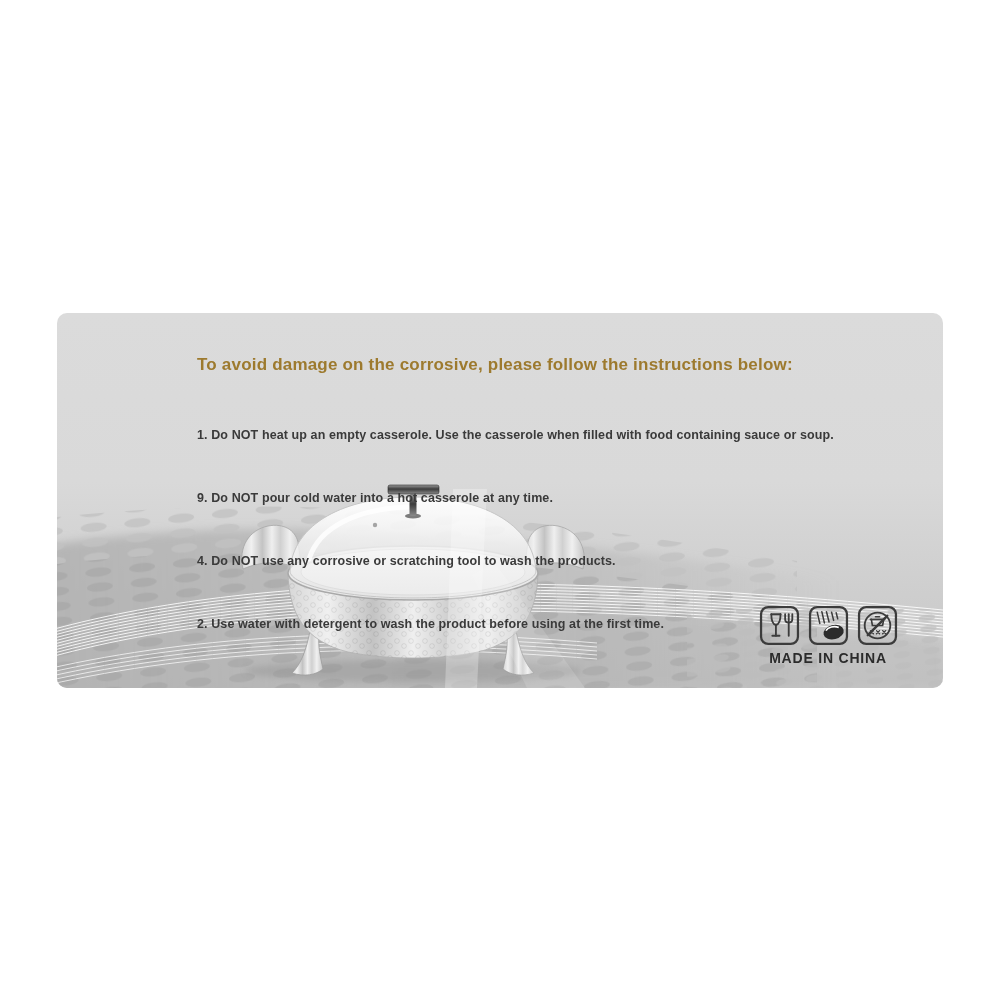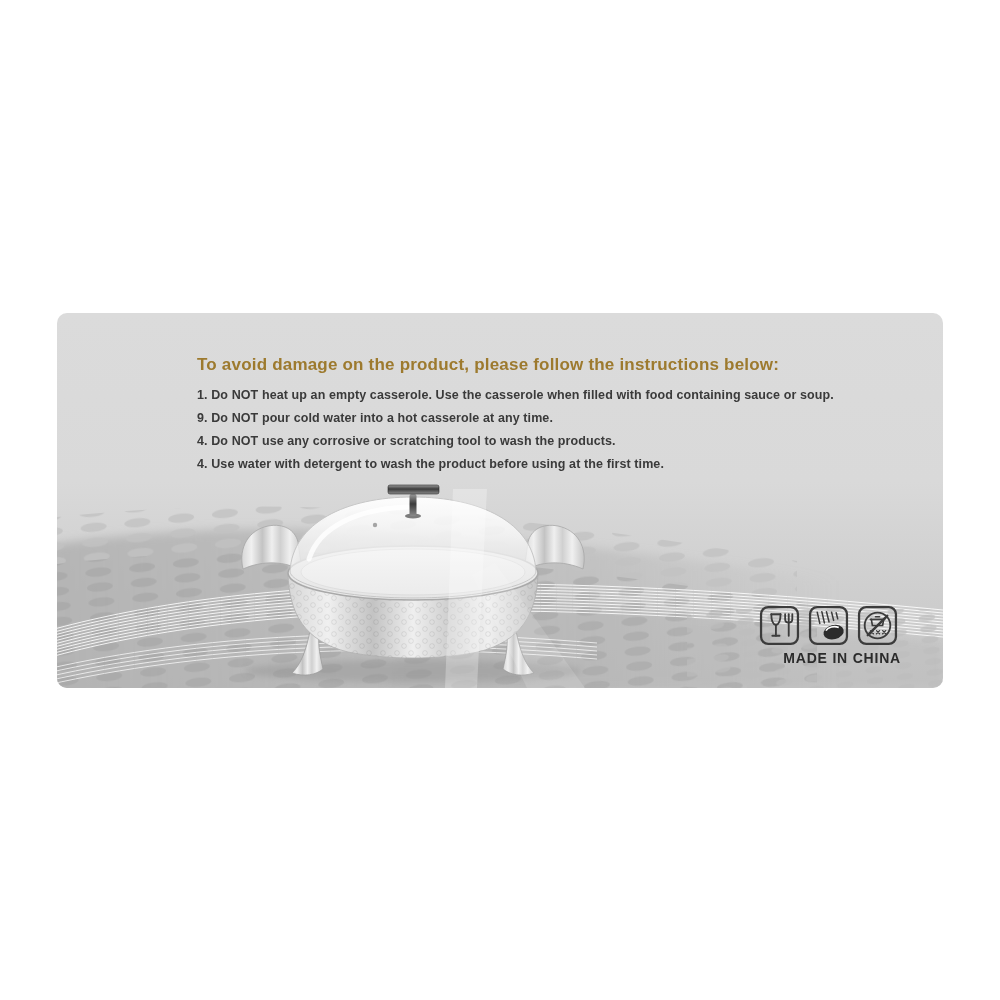--- a/index.html
+++ b/index.html
@@ -15,23 +15,23 @@
   }
   .deco{position:absolute;inset:0;width:886px;height:375px;}
   .text-layer{position:absolute;inset:0;}
   .heading{
     position:absolute;left:140px;top:42px;width:660px;
     font-size:17px;font-weight:bold;color:#9d7a2e;letter-spacing:.2px;
   }
   .instructions{position:absolute;left:140px;top:71px;width:680px;}
   .instructions .line{
     height:23px;line-height:23px;font-size:12.5px;font-weight:bold;
-    color:#3a3a3a;letter-spacing:.1px;white-space:nowrap;
-  }
-  .cert{position:absolute;left:698px;top:292px;width:146px;text-align:right;}
+    color:#3a3a3a;letter-spacing:.1px;white-space:nowrap;margin-top:40px;
+  }
+  .cert{position:absolute;left:698px;top:292px;width:146px;text-align:center;}
   .cert .icon-row{display:flex;justify-content:center;gap:8px;}
   .cert .icon{width:41px;height:41px;}
   .made-in{
     margin-top:4px;font-size:14px;font-weight:bold;color:#2b2b2b;
     letter-spacing:.8px;white-space:nowrap;
   }
 </style>
 </head>
 <body>
 
@@ -137,26 +137,26 @@
       <ellipse cx="356" cy="203" rx="8" ry="2.6" fill="#7c7c7c"></ellipse>
       <rect x="352.5" y="181" width="7" height="22" rx="2" fill="url(#knob)"></rect>
       <rect x="331" y="172" width="51" height="9" rx="2" fill="url(#knob)" stroke="#2e2e2e" stroke-width=".6"></rect>
 
       <polygon points="396,176 430,176 420,375 388,375" fill="#ffffff" opacity=".28"></polygon>
       <polygon points="438,250 528,375 470,375 415,262" fill="#ffffff" opacity=".14"></polygon>
     </g>
   </svg>
 
   <div class="text-layer">
-    <div class="heading">To avoid damage on the product, please follow the instructions below:</div>
+    <div class="heading">To avoid damage on the corrosive, please follow the instructions below:</div>
     <div class="instructions">
       <div class="line">1. Do NOT heat up an empty casserole. Use the casserole when filled with food containing sauce or soup.</div>
       <div class="line">9. Do NOT pour cold water into a hot casserole at any time.</div>
       <div class="line">4. Do NOT use any corrosive or scratching tool to wash the products.</div>
-      <div class="line">4. Use water with detergent to wash the product before using at the first time.</div>
+      <div class="line">2. Use water with detergent to wash the product before using at the first time.</div>
     </div>
 
     <div class="cert">
       <div class="icon-row">
 
         <svg class="icon" viewBox="0 0 40 40">
           <rect x="2" y="2" width="36" height="36" rx="7" fill="none" stroke="#3c3c3c" stroke-width="2.2"></rect>
           <g fill="none" stroke="#3c3c3c" stroke-width="1.8" stroke-linecap="round">
             <path d="M12,9 c0,7.5 2,10 4.5,10.5 V30"></path>
             <path d="M21,9 c0,7.5 -2,10 -4.5,10.5"></path>

